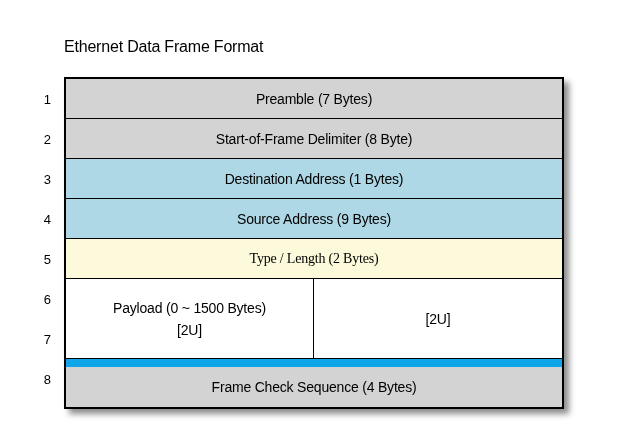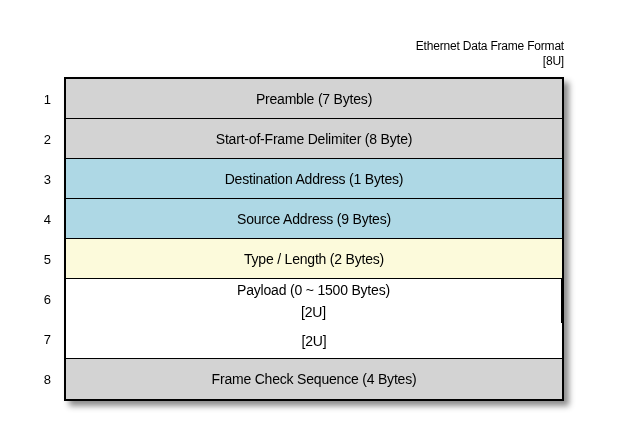--- a/index.html
+++ b/index.html
@@ -14,22 +14,22 @@
     width: 628px;
     height: 438px;
     background: #ffffff;
     overflow: hidden;
   }
   .diagram-title {
     position: absolute;
     left: 64px;
     top: 39px;
     width: 500px;
-    text-align: right;
-    font-size: 12px;
+    text-align: left;
+    font-size: 16px;
     line-height: 15px;
     letter-spacing: -0.2px;
   }
   .frame-table {
     position: absolute;
     left: 64px;
     top: 77px;
     width: 500px;
     border: 2px solid #000000;
     box-shadow: 5px 5px 6px rgba(0,0,0,0.45);
@@ -37,43 +37,42 @@
   }
   .frame-row {
     height: 40px;
     border-bottom: 1px solid #000000;
     display: flex;
     align-items: center;
     justify-content: center;
     font-size: 14px;
     letter-spacing: -0.2px;
   }
-  .frame-row:last-child { border-bottom: none; }
+  .frame-row:last-child { border-bottom: none; margin-top: 8px; }
   .frame-row-double {
     height: 80px;
     border-bottom: 1px solid #000000;
     display: flex;
     align-items: stretch;
-    flex-direction: column;
   }
   .half-cell {
     flex: 1 1 50%;
     display: flex;
     flex-direction: column;
     align-items: center;
     justify-content: center;
     font-size: 14px;
     line-height: 22px;
     letter-spacing: -0.2px;
     background: #ffffff;
   }
   .half-cell.left { border-right: 1px solid #000000; }
   .bg-gray  { background: #d3d3d3; }
   .bg-blue  { background: #aed8e5; }
-  .bg-cream { background: #fcfadb; }
+  .bg-cream { background: #fcfadb; font-family: Liberation Serif, serif; }
   .bg-white { background: #ffffff; }
   .row-numbers {
     position: absolute;
     left: 0;
     top: 79px;
     width: 58px;
   }
   .row-number {
     height: 40px;
     display: flex;
@@ -83,21 +82,20 @@
     font-size: 13px;
   }
 </style>
 </head>
 <body>
 
 <div class="canvas">
 
   <div class="diagram-title">
     <div>Ethernet Data Frame Format</div>
-    <div>[8U]</div>
   </div>
 
   <div class="row-numbers">
     <div class="row-number">1</div>
     <div class="row-number">2</div>
     <div class="row-number">3</div>
     <div class="row-number">4</div>
     <div class="row-number">5</div>
     <div class="row-number">6</div>
     <div class="row-number">7</div>

